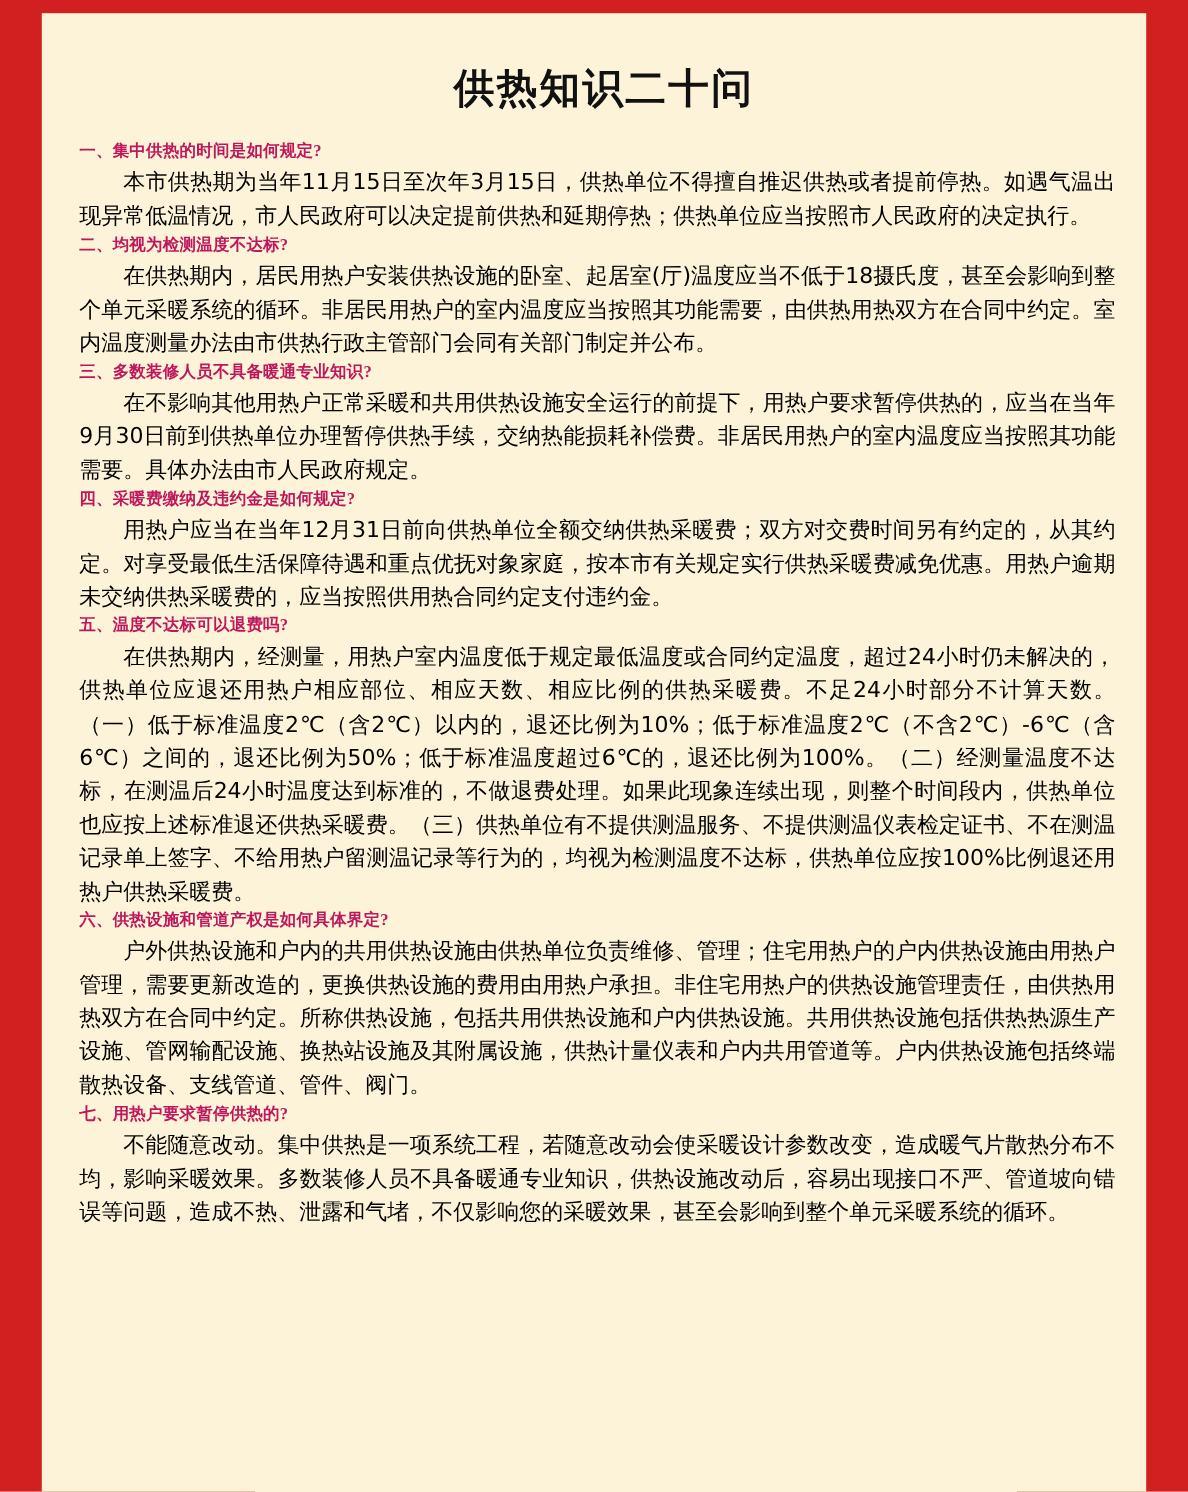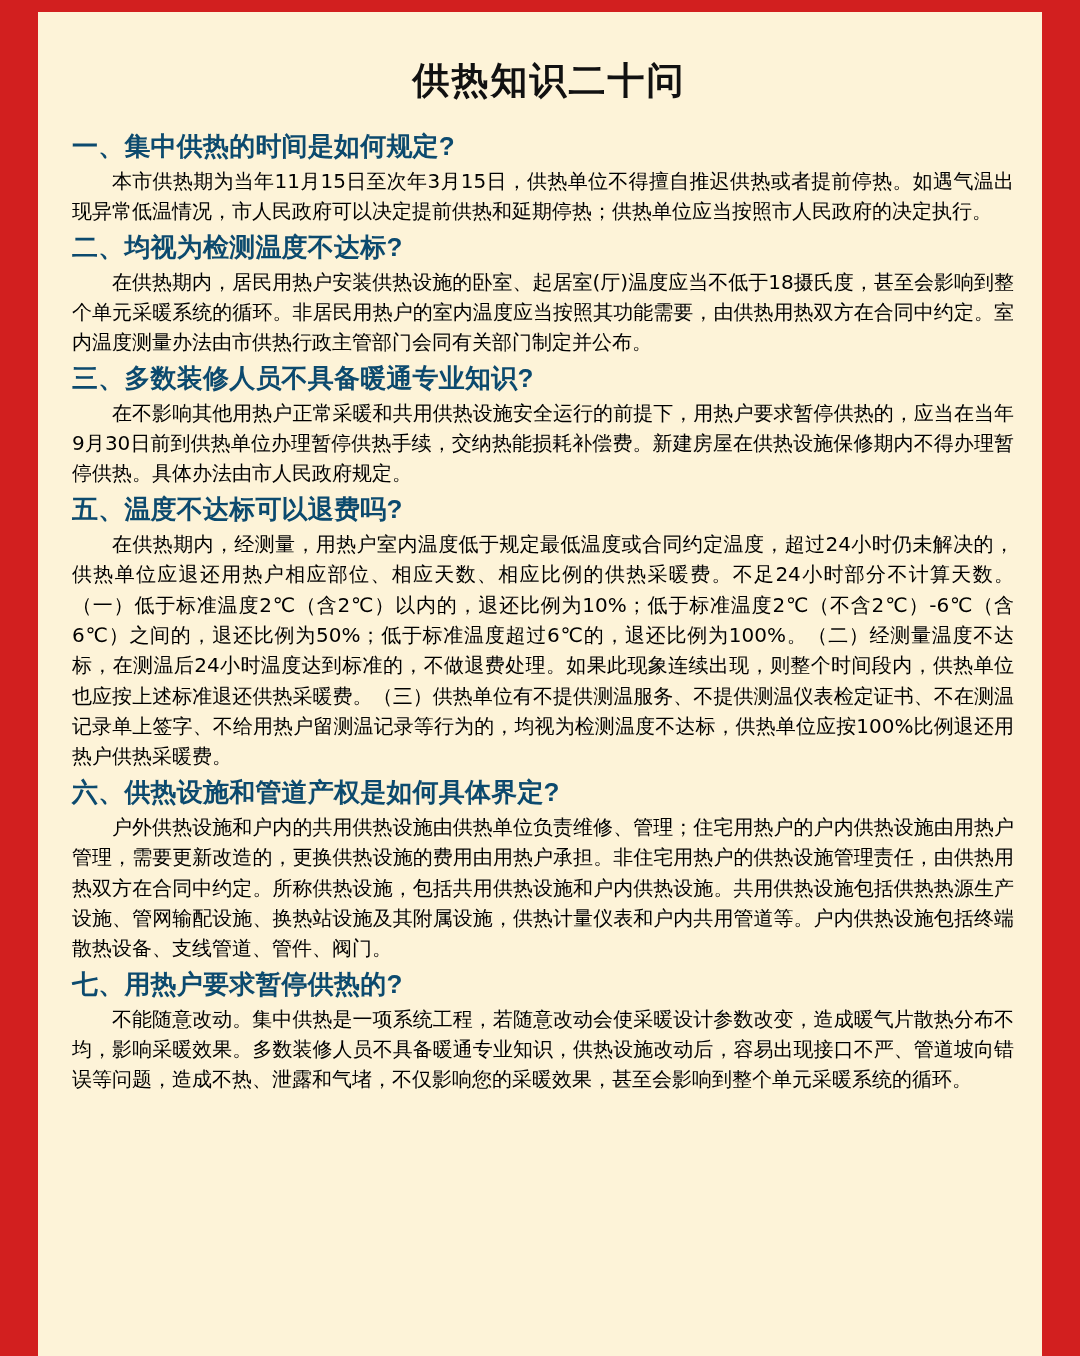--- a/index.html
+++ b/index.html
@@ -30,27 +30,27 @@
     font-weight: bold;
     letter-spacing: 2px;
     color: #111111;
     margin: 14px 0 22px 0;
     font-family: "DejaVu Sans", "Liberation Sans", sans-serif;
   }
   .qa {
     margin-bottom: 0;
   }
   .q {
-    font-size: 26px;
+    font-size: 15px;
     font-weight: bold;
-    color: #0c4a6e;
+    color: #be185d;
     line-height: 1.42;
     margin: 2px 0 1px 0;
     letter-spacing: 0.2px;
-    font-family: Liberation Sans, sans-serif;
+    font-family: Liberation Serif, serif;
   }
   .a {
     font-size: 20px;
     color: #000000;
     line-height: 1.52;
     text-align: justify;
     text-justify: inter-ideograph;
     text-indent: 2em;
     margin: 0 12px 2px 0;
     letter-spacing: 0px;
@@ -68,23 +68,27 @@
     <div class="a">本市供热期为当年11月15日至次年3月15日，供热单位不得擅自推迟供热或者提前停热。如遇气温出现异常低温情况，市人民政府可以决定提前供热和延期停热；供热单位应当按照市人民政府的决定执行。</div>
   </div>
 
   <div class="qa">
     <div class="q">二、均视为检测温度不达标?</div>
     <div class="a">在供热期内，居民用热户安装供热设施的卧室、起居室(厅)温度应当不低于18摄氏度，甚至会影响到整个单元采暖系统的循环。非居民用热户的室内温度应当按照其功能需要，由供热用热双方在合同中约定。室内温度测量办法由市供热行政主管部门会同有关部门制定并公布。</div>
   </div>
 
   <div class="qa">
     <div class="q">三、多数装修人员不具备暖通专业知识?</div>
-    <div class="a">在不影响其他用热户正常采暖和共用供热设施安全运行的前提下，用热户要求暂停供热的，应当在当年9月30日前到供热单位办理暂停供热手续，交纳热能损耗补偿费。新建房屋在供热设施保修期内不得办理暂停供热。具体办法由市人民政府规定。</div>
+    <div class="a">在不影响其他用热户正常采暖和共用供热设施安全运行的前提下，用热户要求暂停供热的，应当在当年9月30日前到供热单位办理暂停供热手续，交纳热能损耗补偿费。非居民用热户的室内温度应当按照其功能需要。具体办法由市人民政府规定。</div>
   </div>
 
+  <div class="qa">
+    <div class="q">四、采暖费缴纳及违约金是如何规定?</div>
+    <div class="a">用热户应当在当年12月31日前向供热单位全额交纳供热采暖费；双方对交费时间另有约定的，从其约定。对享受最低生活保障待遇和重点优抚对象家庭，按本市有关规定实行供热采暖费减免优惠。用热户逾期未交纳供热采暖费的，应当按照供用热合同约定支付违约金。</div>
+  </div>
 
   <div class="qa">
     <div class="q">五、温度不达标可以退费吗?</div>
     <div class="a">在供热期内，经测量，用热户室内温度低于规定最低温度或合同约定温度，超过24小时仍未解决的，供热单位应退还用热户相应部位、相应天数、相应比例的供热采暖费。不足24小时部分不计算天数。（一）低于标准温度2℃（含2℃）以内的，退还比例为10%；低于标准温度2℃（不含2℃）-6℃（含6℃）之间的，退还比例为50%；低于标准温度超过6℃的，退还比例为100%。（二）经测量温度不达标，在测温后24小时温度达到标准的，不做退费处理。如果此现象连续出现，则整个时间段内，供热单位也应按上述标准退还供热采暖费。（三）供热单位有不提供测温服务、不提供测温仪表检定证书、不在测温记录单上签字、不给用热户留测温记录等行为的，均视为检测温度不达标，供热单位应按100%比例退还用热户供热采暖费。</div>
   </div>
 
   <div class="qa">
     <div class="q">六、供热设施和管道产权是如何具体界定?</div>
     <div class="a">户外供热设施和户内的共用供热设施由供热单位负责维修、管理；住宅用热户的户内供热设施由用热户管理，需要更新改造的，更换供热设施的费用由用热户承担。非住宅用热户的供热设施管理责任，由供热用热双方在合同中约定。所称供热设施，包括共用供热设施和户内供热设施。共用供热设施包括供热热源生产设施、管网输配设施、换热站设施及其附属设施，供热计量仪表和户内共用管道等。户内供热设施包括终端散热设备、支线管道、管件、阀门。</div>
   </div>

